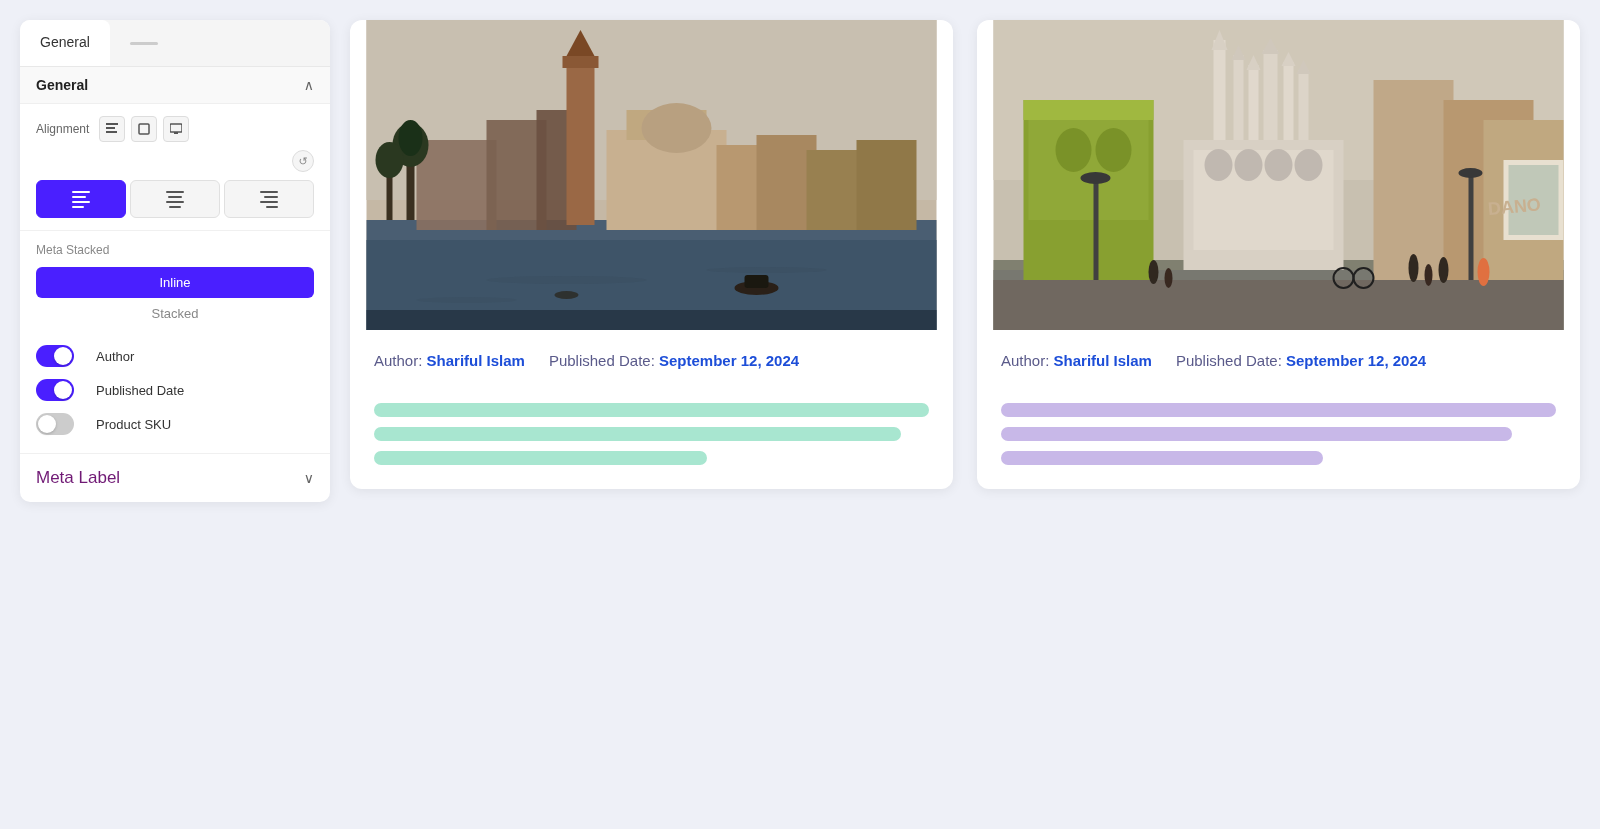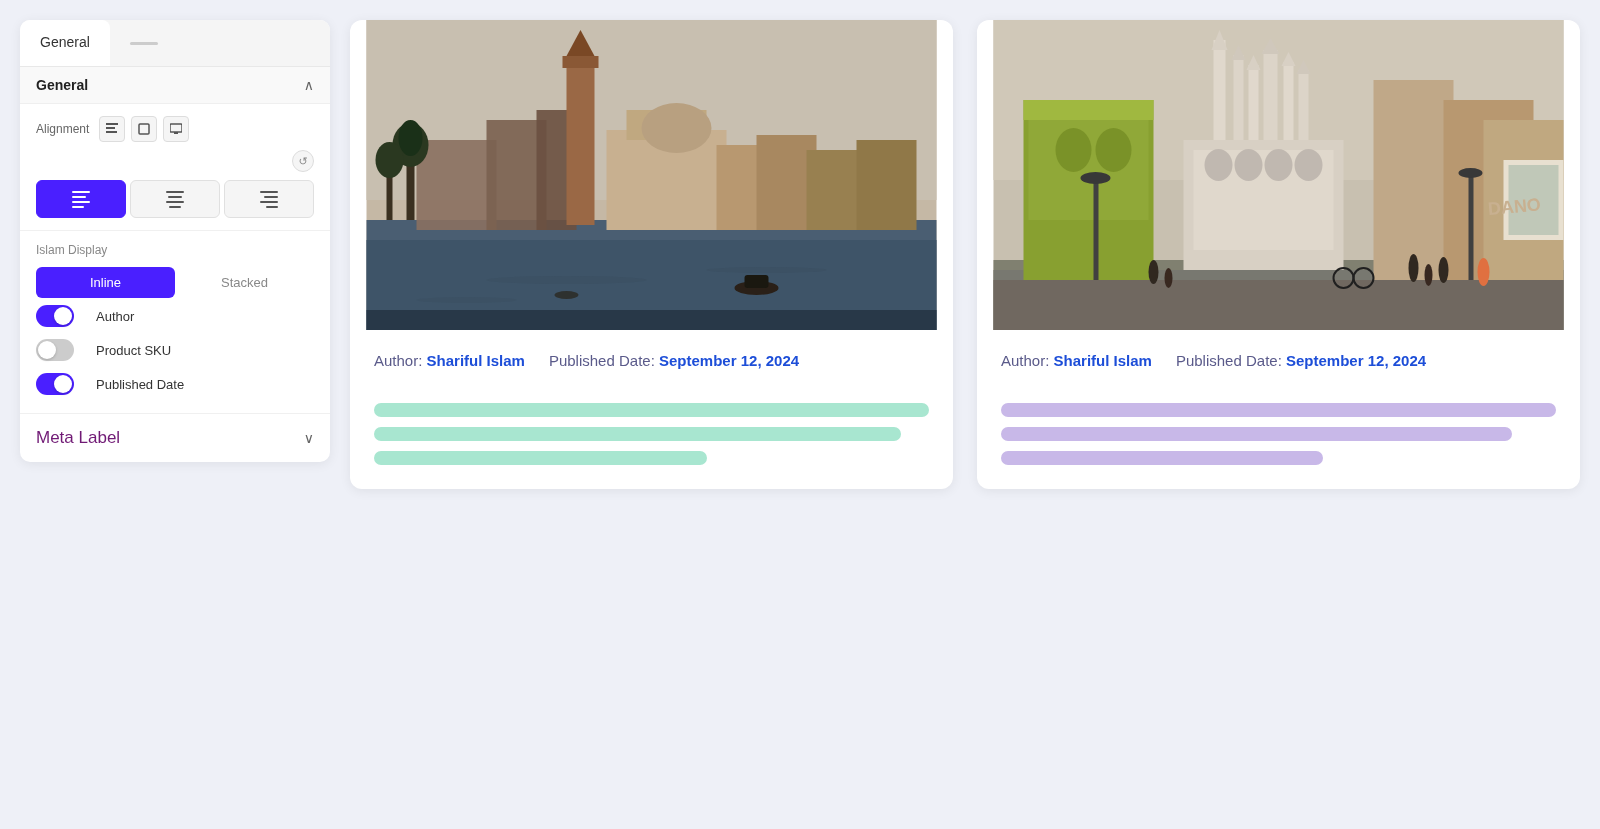--- a/index.html
+++ b/index.html
@@ -170,21 +170,22 @@
 
     .meta-display-label {
       font-size: 12px;
       color: #888;
       margin-bottom: 10px;
     }
 
     .meta-toggle-group {
       display: flex;
       gap: 0;
-      margin-bottom: 1px;
+      margin-bottom: 10px;
+      flex-direction: column;
     }
 
     .meta-toggle-btn {
       flex: 1;
       padding: 8px 0;
       text-align: center;
       font-size: 13px;
       font-weight: 500;
       cursor: pointer;
       border: none;
@@ -415,45 +416,45 @@
       <div class="align-lines" style="align-items:flex-end;">
         <div class="align-line" style="width:18px;"></div>
         <div class="align-line" style="width:14px;"></div>
         <div class="align-line" style="width:18px;"></div>
         <div class="align-line" style="width:12px;"></div>
       </div>
     </div>
   </div>
 
   <div class="meta-display-section">
-    <div class="meta-display-label">Islam Display</div>
+    <div class="meta-display-label">Meta Stacked</div>
     <div class="meta-toggle-group">
       <button class="meta-toggle-btn active">Inline</button>
       <button class="meta-toggle-btn inactive">Stacked</button>
     </div>
 
     <div class="toggle-row">
       <div class="toggle-switch on">
         <div class="toggle-knob"></div>
       </div>
       <span class="toggle-label">Author</span>
     </div>
 
     <div class="toggle-row">
+      <div class="toggle-switch on">
+        <div class="toggle-knob"></div>
+      </div>
+      <span class="toggle-label">Published Date</span>
+    </div>
+
+    <div class="toggle-row">
       <div class="toggle-switch off">
         <div class="toggle-knob"></div>
       </div>
       <span class="toggle-label">Product SKU</span>
-    </div>
-
-    <div class="toggle-row">
-      <div class="toggle-switch on">
-        <div class="toggle-knob"></div>
-      </div>
-      <span class="toggle-label">Published Date</span>
     </div>
   </div>
 
   <div class="meta-label-row">
     <span class="meta-label-text">Meta Label</span>
     <span class="chevron-icon">∨</span>
   </div>
 </div>
 
 <div class="main-content">

